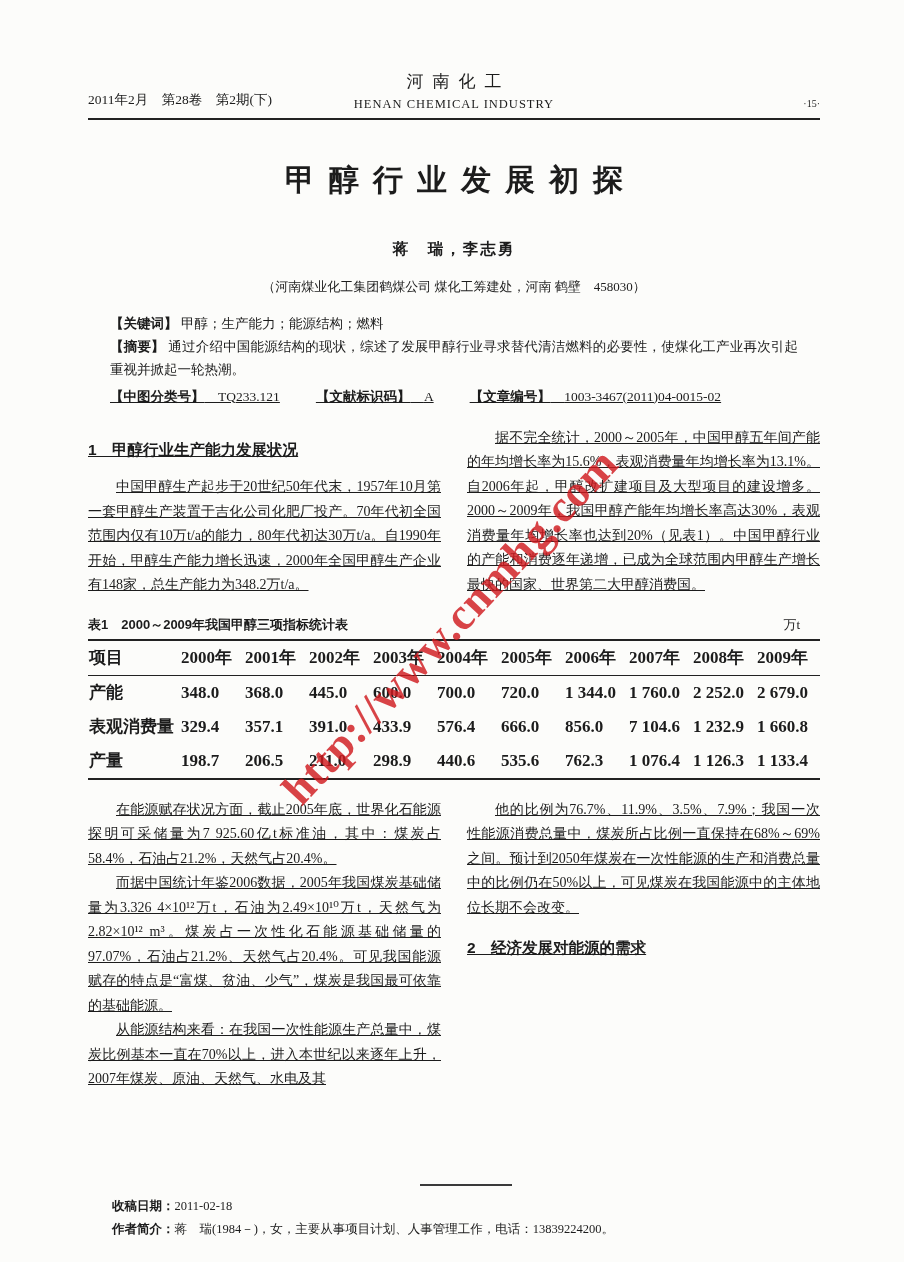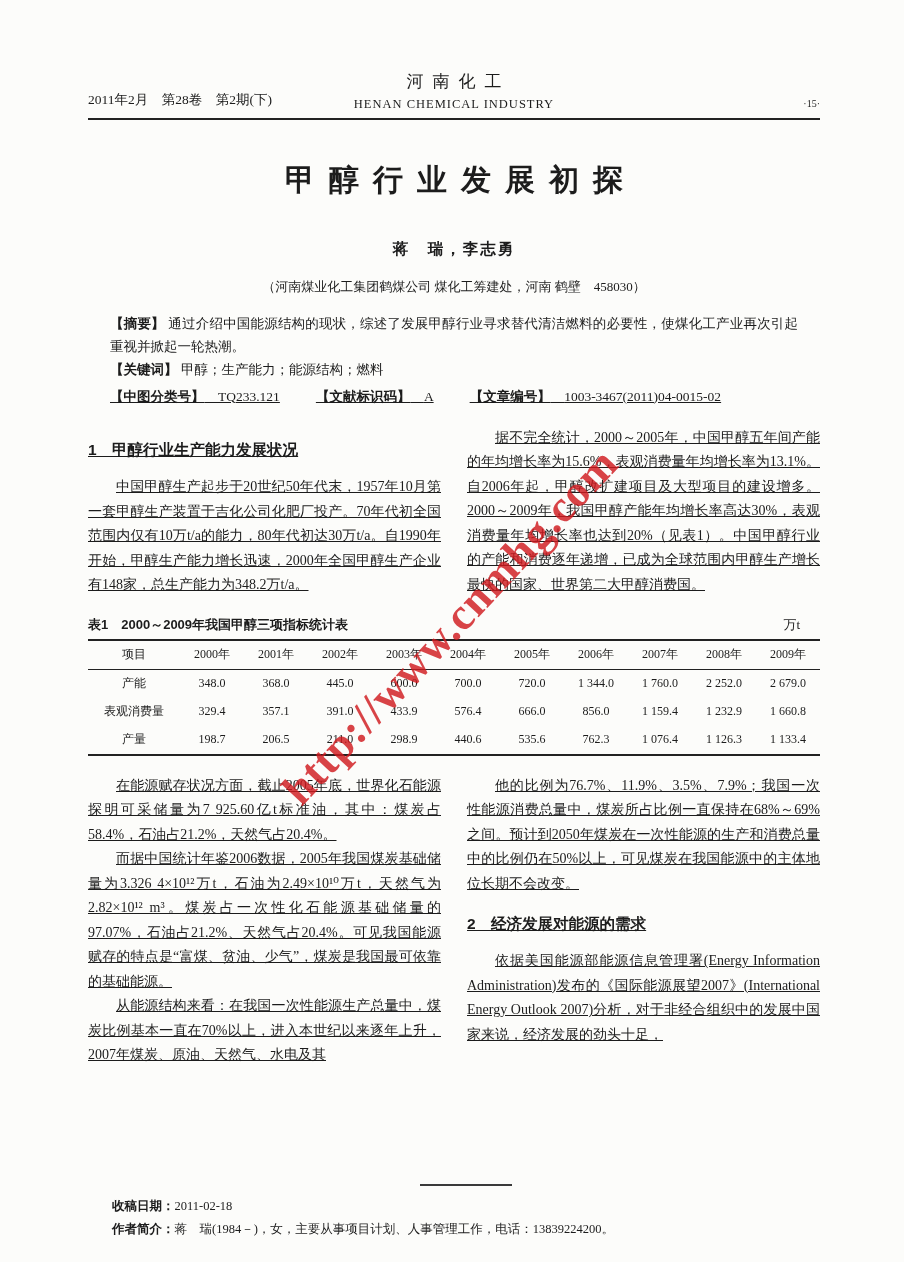--- a/index.html
+++ b/index.html
@@ -74,21 +74,21 @@
   }
   .sec-heading.first { margin-top: 10px; }
 
   
   .table-block { margin-top: 18px; }
   .table-caption { position: relative; font-size: 13px; margin-bottom: 5px; }
   .caption-text { font-family: "Liberation Sans", "DejaVu Sans", sans-serif; font-weight: bold; }
   .caption-unit { position: absolute; right: 20px; top: 0; font-weight: normal; }
   .data-table { width: 100%; border-collapse: collapse; border-top: 2px solid #222; border-bottom: 2px solid #222; }
   .data-table thead tr { border-bottom: 1.5px solid #222; }
-  .data-table td { text-align: center; font-size: 12px; padding: 5.5px 1px; white-space: nowrap; }
+  .data-table td { text-align: left; font-size: 17px; padding: 5.5px 1px; white-space: nowrap; font-weight: bold; }
   .data-table td:first-child { width: 92px; }
 
   
   .page-footer { position: absolute; left: 112px; right: 84px; bottom: 20px; font-size: 12.5px; line-height: 1.9; }
   .footnote-dash { width: 92px; height: 2px; background: #3a3a3a; margin: 0 auto 9px; }
   .foot-label { font-family: "Liberation Sans", "DejaVu Sans", sans-serif; font-weight: bold; }
 
   
   .watermark {
     position: absolute;
@@ -120,26 +120,26 @@
     <div class="page-no">·15·</div>
   </header>
   <div class="header-rule"></div>
 
   <h1 class="article-title">甲醇行业发展初探</h1>
   <div class="authors">蒋　瑞，李志勇</div>
   <div class="affiliation">（河南煤业化工集团鹤煤公司 煤化工筹建处，河南 鹤壁　458030）</div>
 
   <div class="meta">
     <p class="meta-line">
+      <span class="meta-label">【关键词】</span>
+      <span>甲醇；生产能力；能源结构；燃料</span>
+    </p>
+    <p class="meta-line">
       <span class="meta-label">【摘要】</span>
       <span>通过介绍中国能源结构的现状，综述了发展甲醇行业寻求替代清洁燃料的必要性，使煤化工产业再次引起重视并掀起一轮热潮。</span>
-    </p>
-    <p class="meta-line">
-      <span class="meta-label">【关键词】</span>
-      <span>甲醇；生产能力；能源结构；燃料</span>
     </p>
     <p class="meta-line meta-class">
       <span><span class="meta-label">【中图分类号】</span>　<span>TQ233.121</span></span>
       <span><span class="meta-label">【文献标识码】</span>　<span>A</span></span>
       <span><span class="meta-label">【文章编号】</span>　<span>1003-3467(2011)04-0015-02</span></span>
     </p>
   </div>
 
   <div class="two-col">
     <div class="col">
@@ -188,21 +188,21 @@
           </tr>
           <tr>
             <td>表观消费量</td>
             <td>329.4</td>
             <td>357.1</td>
             <td>391.0</td>
             <td>433.9</td>
             <td>576.4</td>
             <td>666.0</td>
             <td>856.0</td>
-            <td>1 159.4</td>
+            <td>7 104.6</td>
             <td>1 232.9</td>
             <td>1 660.8</td>
           </tr>
           <tr>
             <td>产量</td>
             <td>198.7</td>
             <td>206.5</td>
             <td>211.0</td>
             <td>298.9</td>
             <td>440.6</td>
@@ -218,21 +218,20 @@
 
   <div class="two-col">
     <div class="col">
       <p class="body-p">在能源赋存状况方面，截止2005年底，世界化石能源探明可采储量为7 925.60亿t标准油，其中：煤炭占58.4%，石油占21.2%，天然气占20.4%。</p>
       <p class="body-p">而据中国统计年鉴2006数据，2005年我国煤炭基础储量为3.326 4×10¹²万t，石油为2.49×10¹⁰万t，天然气为2.82×10¹² m³。煤炭占一次性化石能源基础储量的97.07%，石油占21.2%、天然气占20.4%。可见我国能源赋存的特点是“富煤、贫油、少气”，煤炭是我国最可依靠的基础能源。</p>
       <p class="body-p">从能源结构来看：在我国一次性能源生产总量中，煤炭比例基本一直在70%以上，进入本世纪以来逐年上升，2007年煤炭、原油、天然气、水电及其</p>
     </div>
     <div class="col">
       <p class="body-p">他的比例为76.7%、11.9%、3.5%、7.9%；我国一次性能源消费总量中，煤炭所占比例一直保持在68%～69%之间。预计到2050年煤炭在一次性能源的生产和消费总量中的比例仍在50%以上，可见煤炭在我国能源中的主体地位长期不会改变。</p>
       <h2 class="sec-heading">2　经济发展对能源的需求</h2>
-      <p class="body-p">依据美国能源部能源信息管理署(Energy Information Administration)发布的《国际能源展望2007》(International Energy Outlook 2007)分析，对于非经合组织中的发展中国家来说，经济发展的劲头十足，</p>
     </div>
   </div>
 
   <footer class="page-footer">
     <div class="footnote-dash"></div>
     <p class="foot-line">
       <span class="foot-label">收稿日期：</span><span>2011-02-18</span>
     </p>
     <p class="foot-line">
       <span class="foot-label">作者简介：</span><span>蒋　瑞(1984－)，女，主要从事项目计划、人事管理工作，电话：13839224200。</span>

